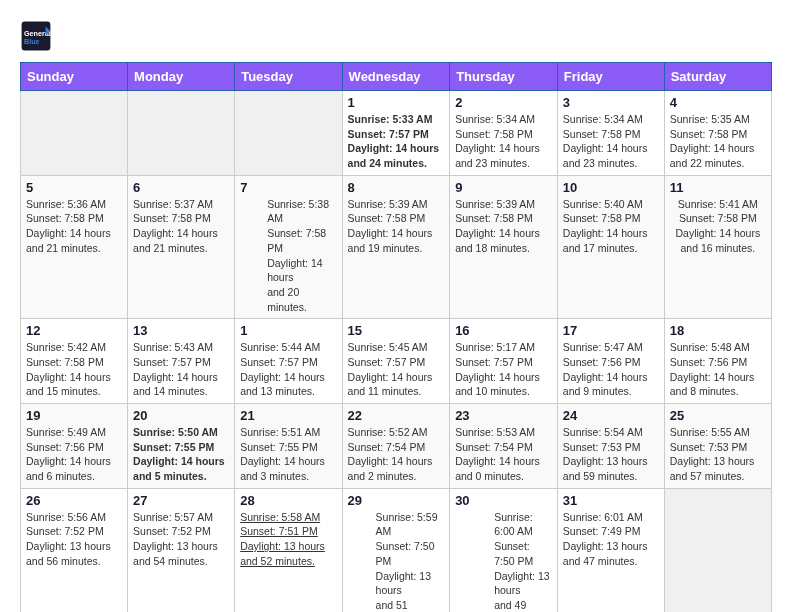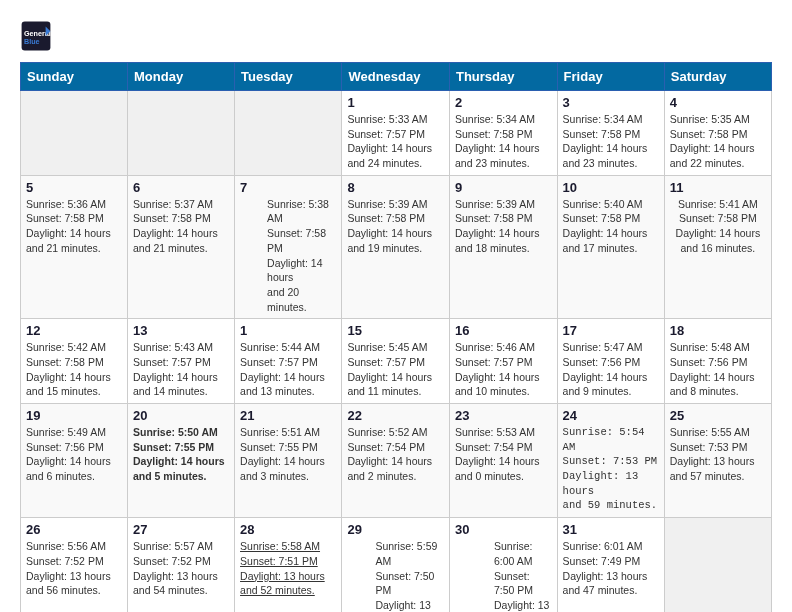--- a/index.html
+++ b/index.html
@@ -46,21 +46,21 @@
       font-size: 16px;
       color: #1a1a2e;
       font-weight: normal;
     }
     table {
       width: 100%;
       border-collapse: collapse;
       font-size: 11px;
     }
     thead th {
-      background: #0369a1;
+      background: #8b5cf6;
       color: #fff;
       text-align: left;
       padding: 6px 6px;
       font-size: 13px;
       font-weight: bold;
       border: 1px solid #2a5fb0;
     }
     tbody td {
       border: 1px solid #ccc;
       vertical-align: top;
@@ -122,21 +122,21 @@
         <th>Saturday</th>
       </tr>
   </thead>
   <tbody>
   <tr>
         <td class="empty-cell"></td>
         <td class="empty-cell"></td>
         <td class="empty-cell"></td>
         <td>
           <div class="day-num">1</div>
-          <div class="day-info" style="white-space: pre-line;">Sunrise: 5:33 AM
+          <div class="day-info" style="white-space: pre-line; font-weight: bold;">Sunrise: 5:33 AM
 Sunset: 7:57 PM
 Daylight: 14 hours
 and 24 minutes.</div>
         </td>
         <td>
           <div class="day-num">2</div>
           <div class="day-info" style="white-space: pre-line;">Sunrise: 5:34 AM
 Sunset: 7:58 PM
 Daylight: 14 hours
 and 23 minutes.</div>
@@ -231,21 +231,21 @@
         </td>
         <td>
           <div class="day-num">15</div>
           <div class="day-info" style="white-space: pre-line;">Sunrise: 5:45 AM
 Sunset: 7:57 PM
 Daylight: 14 hours
 and 11 minutes.</div>
         </td>
         <td>
           <div class="day-num">16</div>
-          <div class="day-info" style="white-space: pre-line;">Sunrise: 5:46 AM
+          <div class="day-info" style="white-space: pre-line;">Sunrise: 5:17 AM
 Sunset: 7:57 PM
 Daylight: 14 hours
 and 10 minutes.</div>
         </td>
         <td>
           <div class="day-num">17</div>
           <div class="day-info" style="white-space: pre-line;">Sunrise: 5:47 AM
 Sunset: 7:56 PM
 Daylight: 14 hours
 and 9 minutes.</div>
@@ -289,21 +289,21 @@
         </td>
         <td>
           <div class="day-num">23</div>
           <div class="day-info" style="white-space: pre-line;">Sunrise: 5:53 AM
 Sunset: 7:54 PM
 Daylight: 14 hours
 and 0 minutes.</div>
         </td>
         <td>
           <div class="day-num">24</div>
-          <div class="day-info" style="white-space: pre-line; font-family: Liberation Mono, monospace;">Sunrise: 5:54 AM
+          <div class="day-info" style="white-space: pre-line;">Sunrise: 5:54 AM
 Sunset: 7:53 PM
 Daylight: 13 hours
 and 59 minutes.</div>
         </td>
         <td>
           <div class="day-num">25</div>
           <div class="day-info" style="white-space: pre-line;">Sunrise: 5:55 AM
 Sunset: 7:53 PM
 Daylight: 13 hours
 and 57 minutes.</div>

